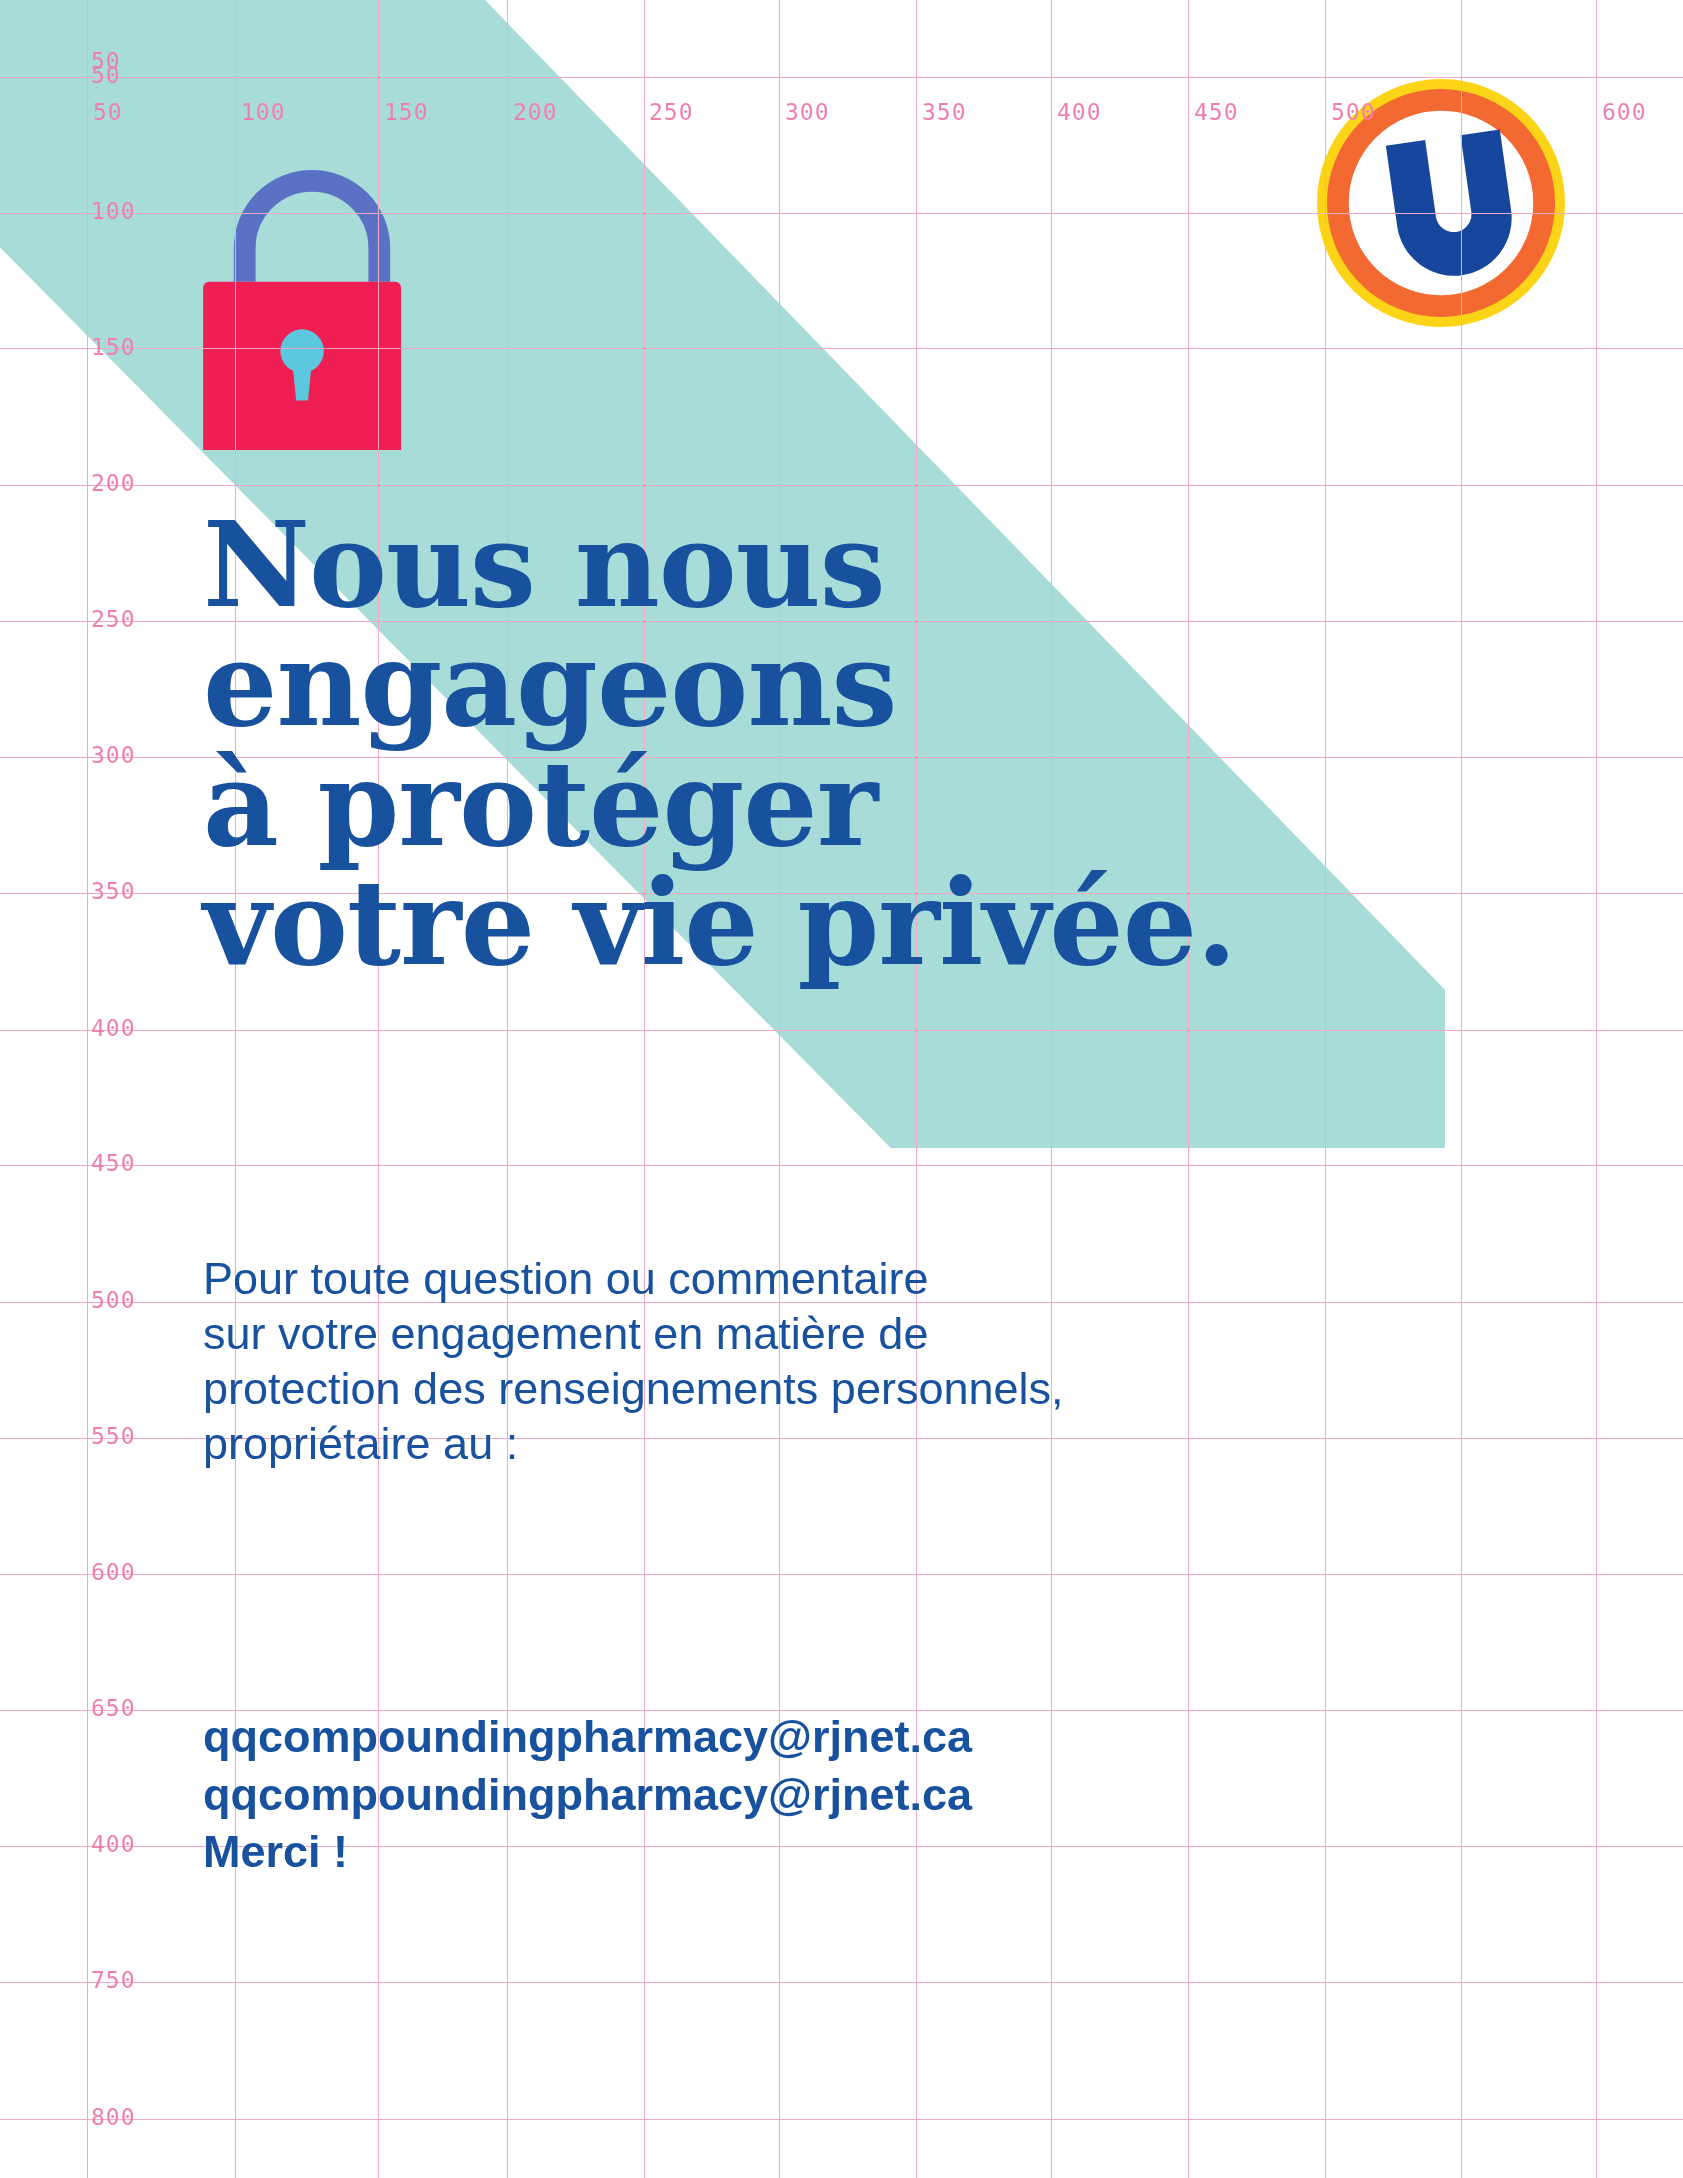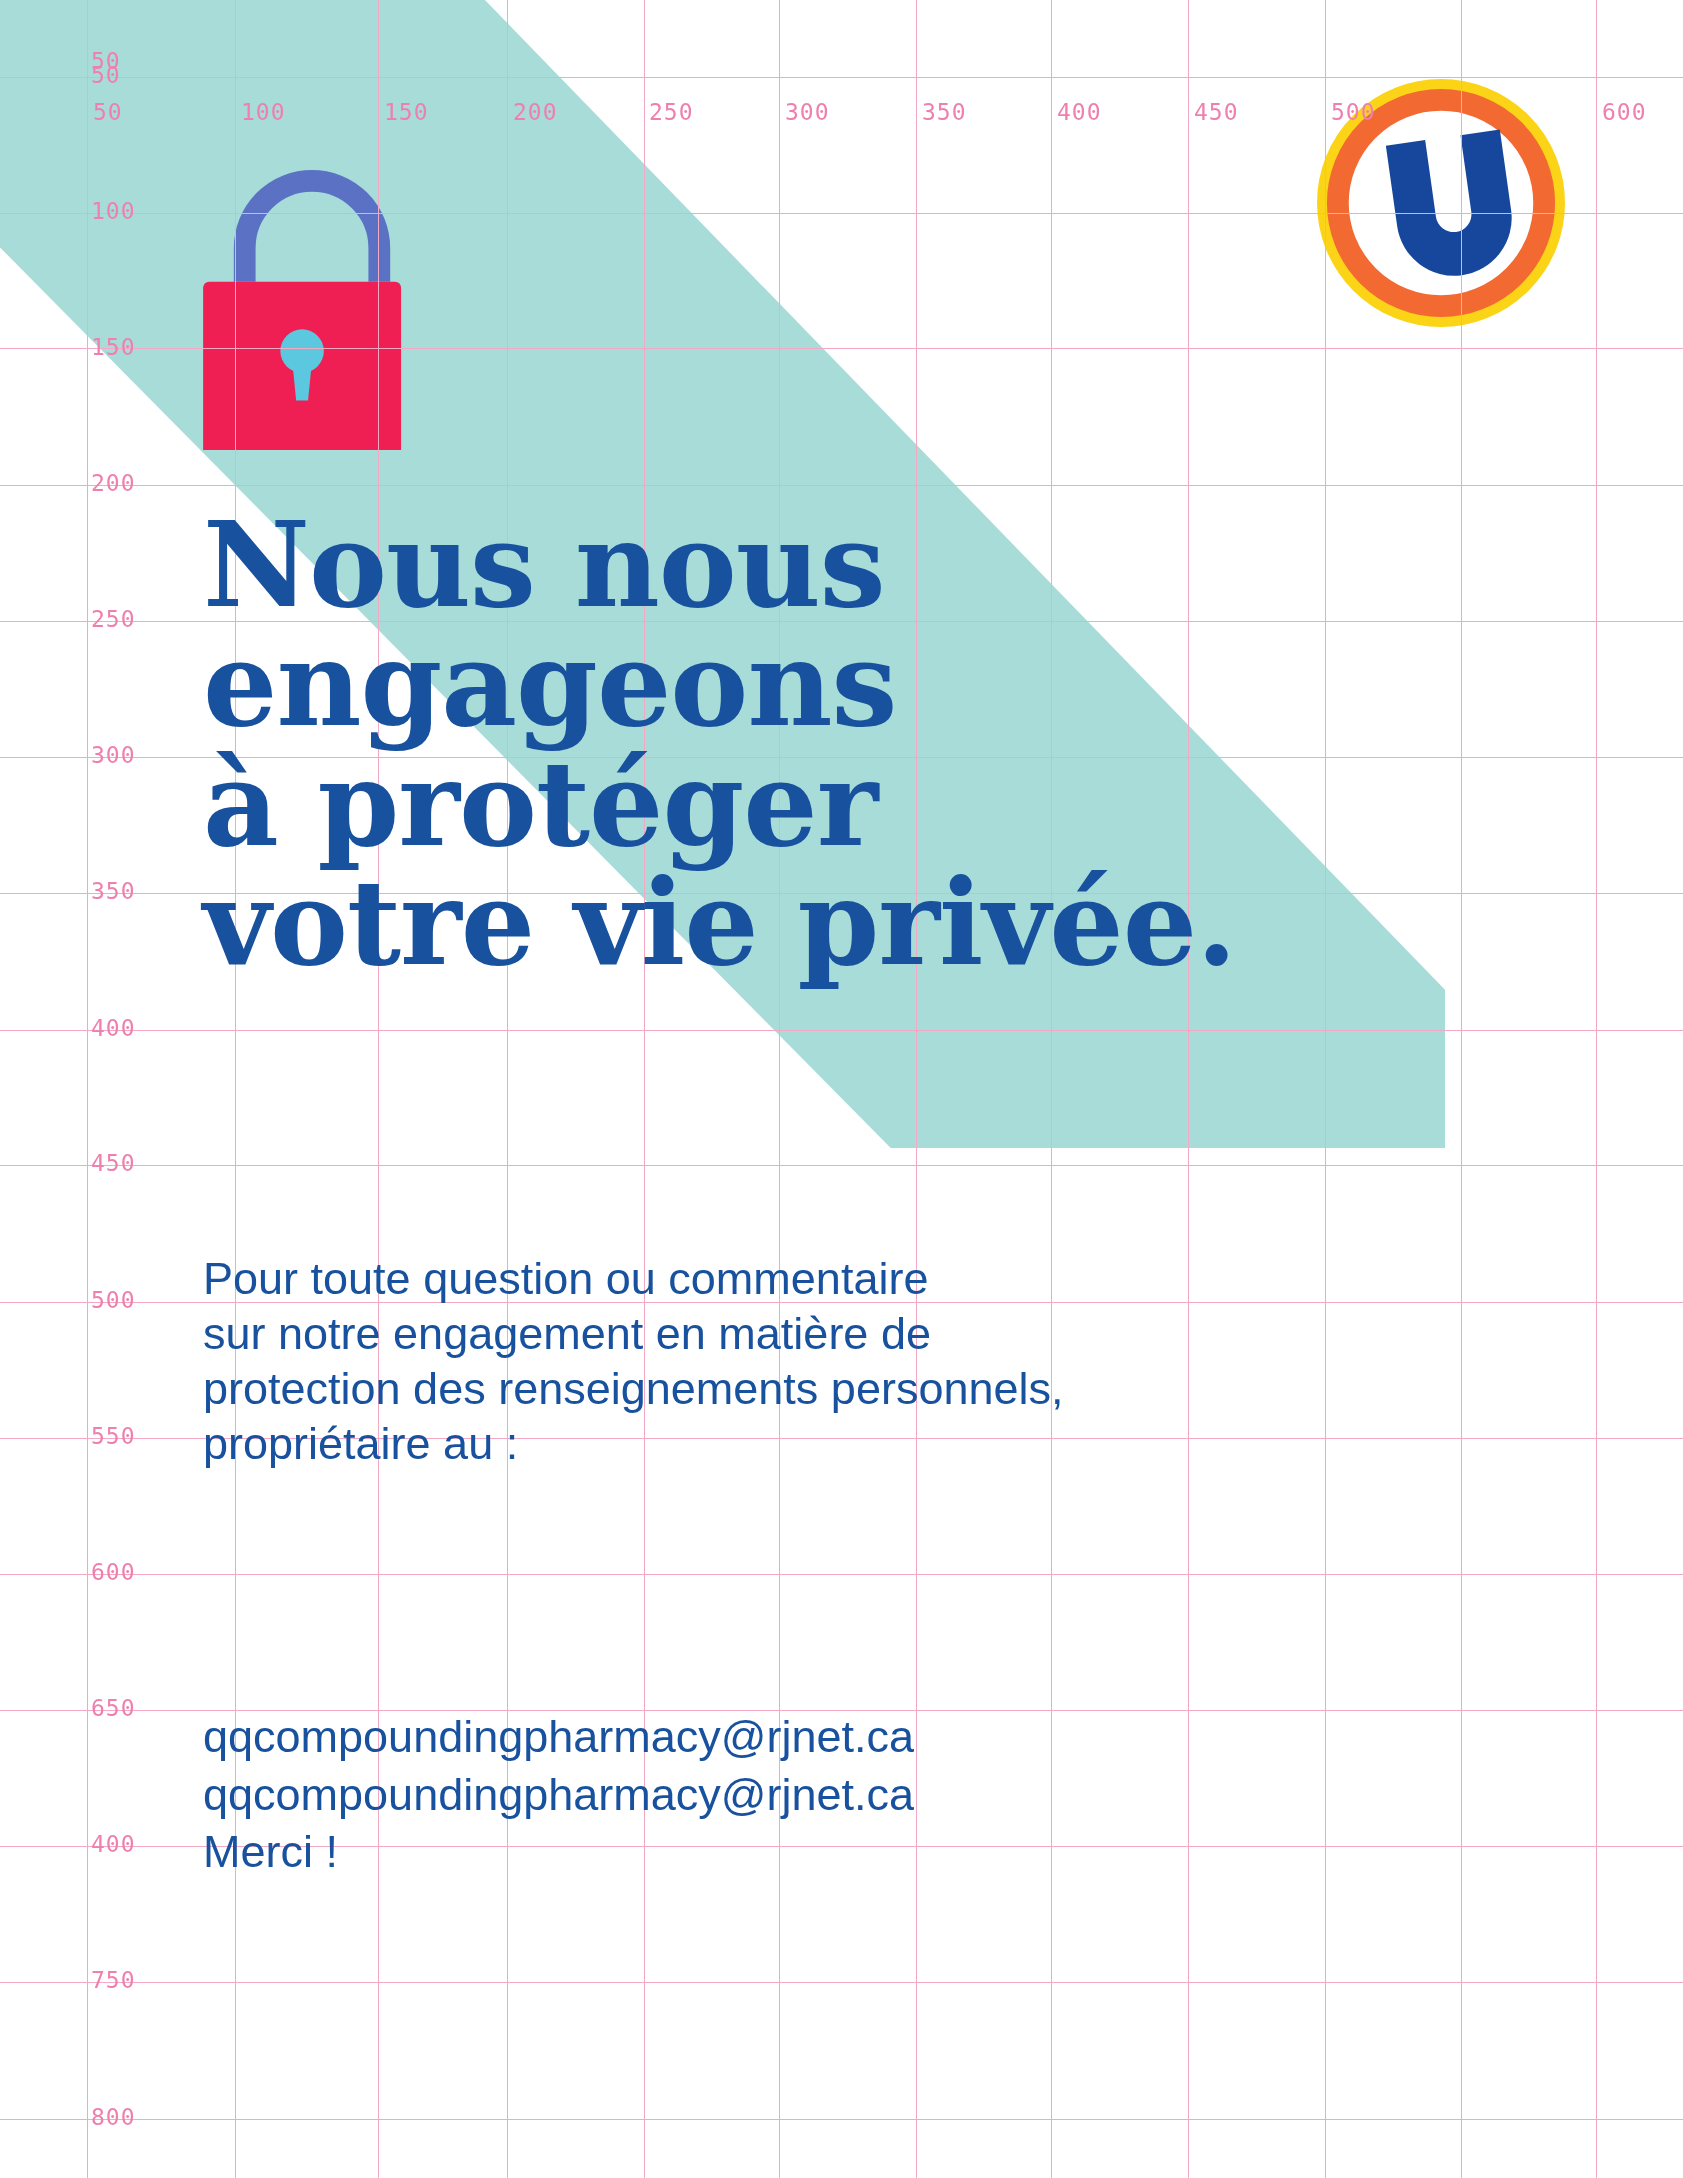--- a/index.html
+++ b/index.html
@@ -104,21 +104,21 @@
     position: absolute;
     left: 203px;
     top: 1708px;
     width: 1287px;
     z-index: 6;
     color: #18519e;
     font-family: "Liberation Sans", sans-serif;
     font-size: 45px;
     line-height: 1.28;
   }
-  #contact-block .contact-line { display: block; white-space: nowrap; }
+  #contact-block .contact-line { display: block; white-space: nowrap; font-weight: bold; }
 </style>
 </head>
 <body>
 
 <svg id="teal-band" viewBox="0 0 1460 1160" preserveAspectRatio="none">
   <polygon points="0,0 490,0 1460,1000 1460,1160 900,1160 0,250" fill="#a8dcd9"></polygon>
 </svg>
 
 <div id="grid-overlay">
     <div class="grid-line-v" style="left: 87px;"></div>
@@ -197,21 +197,21 @@
 
 <div id="headline">
   <span class="line">Nous nous</span>
   <span class="line">engageons</span>
   <span class="line">à protéger</span>
   <span class="line">votre vie privée.</span>
 </div>
 
 <div id="body-copy">
   <span class="para-line">Pour toute question ou commentaire</span>
-  <span class="para-line">sur notre engagement en matière de</span>
+  <span class="para-line">sur votre engagement en matière de</span>
   <span class="para-line">protection des renseignements personnels,</span>
   <span class="para-line">propriétaire au :</span>
 </div>
 
 <div id="contact-block">
   <span class="contact-line">qqcompoundingpharmacy@rjnet.ca</span>
   <span class="contact-line">qqcompoundingpharmacy@rjnet.ca</span>
   <span class="contact-line">Merci !</span>
 </div>
 

